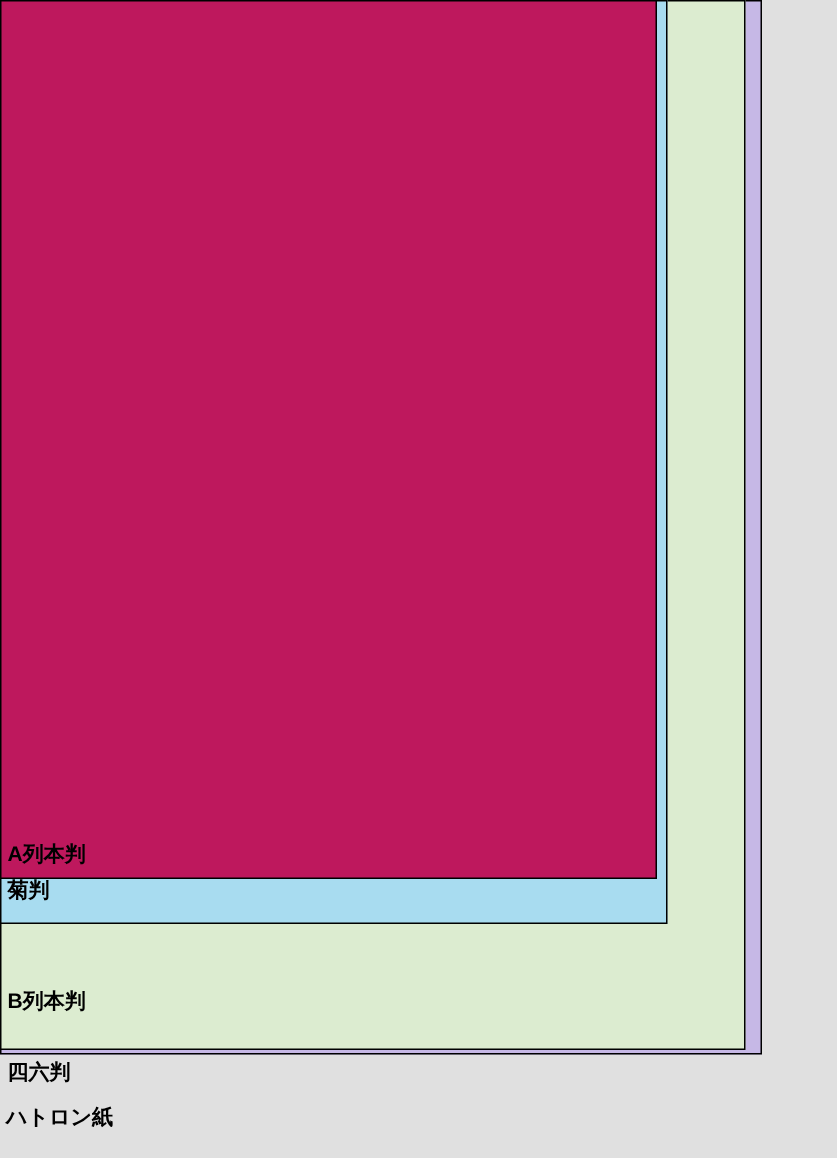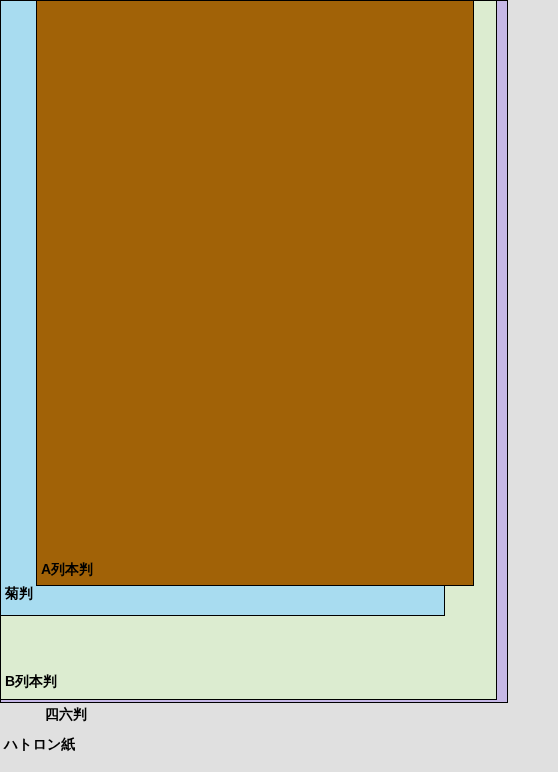--- a/index.html
+++ b/index.html
@@ -20,32 +20,32 @@
       position: absolute;
       left: 4px;
       font-size: 14px;
       font-weight: bold;
       color: #000;
     }
     .hatron { background: #e0e0e0; border: none; }
     .shiroku { background: #c6b8e6; }
     .bretsu { background: #dcecd0; }
     .kiku { background: #a8dcf0; }
-    .aretsu { background: #a16207; margin-left: 36px; }
+    .aretsu { background: #be185d; }
   </style>
 </head>
 <body>
 
 <div class="sheet hatron" style="width: 558px; height: 772px;">
   <span class="label" style="bottom: 18px;">ハトロン紙</span>
 </div>
 <div class="sheet shiroku" style="width: 508px; height: 703px;">
-  <span class="label" style="top: 705px; margin-left: 40px;">四六判</span>
+  <span class="label" style="top: 705px;">四六判</span>
 </div>
 <div class="sheet bretsu" style="width: 497px; height: 700px;">
-  <span class="label" style="bottom: 8px; margin-top: 24px;">B列本判</span>
+  <span class="label" style="bottom: 22px; margin-top: 24px;">B列本判</span>
 </div>
 <div class="sheet kiku" style="width: 445px; height: 616px;">
   <span class="label" style="bottom: 12px;">菊判</span>
 </div>
 <div class="sheet aretsu" style="width: 438px; height: 586px;">
   <span class="label" style="bottom: 6px;">A列本判</span>
 </div>
 
 </body></html>

